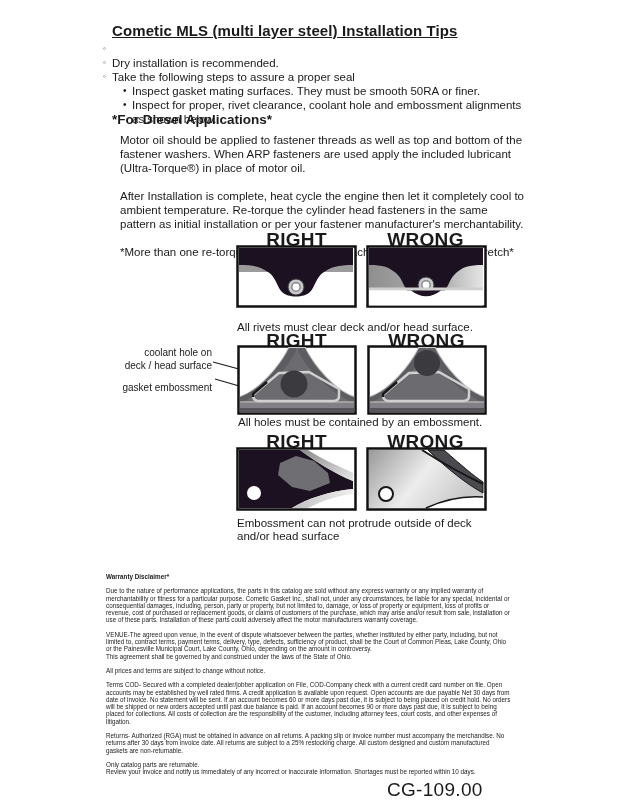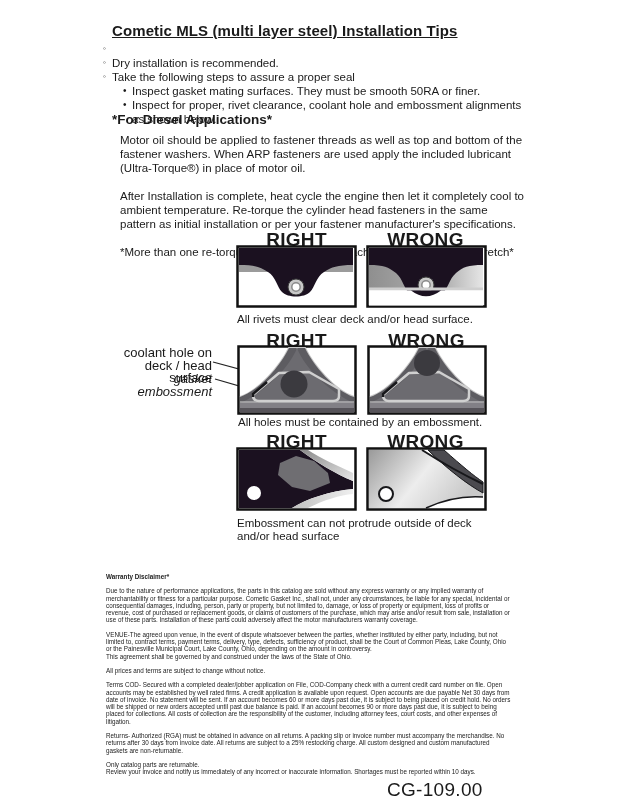--- a/index.html
+++ b/index.html
@@ -9,21 +9,21 @@
   .bullets{left:103px;top:42px;font-size:11.5px;line-height:14px;width:430px;}
   .bullet-row{display:flex;}
   .bullet-row .mk{width:9px;font-size:8px;line-height:14px;flex:0 0 9px;}
   .bullet-row.sub{margin-left:20px;}
   .bullet-row.sub .mk{font-size:10px;}
   .diesel{left:112px;top:113px;width:414px;font-size:11.5px;line-height:14px;}
   .diesel h2{font-size:13.5px;font-weight:bold;margin:0 0 6px 0;}
   .diesel p{margin:0 0 14px 8px;}
   .dlabel{font-size:19px;font-weight:bold;text-align:center;width:121px;letter-spacing:.3px;}
   .caption{font-size:11.5px;line-height:13px;}
-  .callout{font-size:13px;line-height:12.5px;text-align:right;width:112px;}
+  .callout{font-size:10px;line-height:12.5px;text-align:right;width:112px;}
   .legal{left:106px;top:573px;width:407px;font-size:6.3px;line-height:7.3px;color:#222;}
   .legal .lh{font-weight:bold;margin:0 0 7px 0;}
   .legal p{margin:0 0 7px 0;}
   .legal p.tight{margin:0;}
   .pagecode{left:387px;top:779px;font-size:19px;letter-spacing:.3px;}
   svg{display:block;}
 </style>
 </head>
 <body>
 
@@ -47,21 +47,21 @@
     </div>
   <div class="bullet-row sub">
       <span class="mk">•</span>
       <span>Inspect for proper, rivet clearance, coolant hole and embossment alignments as shown below.</span>
     </div>
 </div>
 
 <div class="abs diesel">
   <h2>*For Diesel Applications*</h2>
   <p>Motor oil should be applied to fastener threads as well as top and bottom of the fastener washers. When ARP fasteners are used apply the included lubricant (Ultra-Torque®) in place of motor oil.</p>
-  <p>After Installation is complete, heat cycle the engine then let it completely cool to ambient temperature. Re-torque the cylinder head fasteners in the same pattern as initial installation or per your fastener manufacturer's specifications.</p>
+  <p>After Installation is complete, heat cycle the engine then let it completely cool to ambient temperature. Re-torque the cylinder head fasteners in the same pattern as initial installation or per your fastener manufacturer's merchantability.</p>
   <p>*More than one re-torque may be required to achieve proper fastener stretch*</p>
 </div>
 
 <div class="abs dlabel" style="left:236px;top:229px;">RIGHT</div>
 <div class="abs dlabel" style="left:365px;top:229px;">WRONG</div>
 
 <svg class="abs" style="left:236px;top:245px;" width="251" height="66" viewBox="0 0 251 66">
   <defs>
     <linearGradient id="g1" x1="0" y1="0" x2="1" y2="0">
       <stop offset="0" stop-color="#8f8f8f"></stop>
@@ -82,30 +82,30 @@
     <rect x="1.5" y="1.5" width="118" height="60" fill="#ffffff" stroke="#111111" stroke-width="2.5"></rect>
     <rect x="3" y="19" width="114" height="26" fill="url(#g1)"></rect>
     <path d="M3,3 L117,3 L117,20 C102,20 97,22 90,28 C83,34 82,44 76,49 C70,54 50,54 44,49 C38,44 37,34 30,28 C22,22 18,20 3,20 Z" fill="#1b1120"></path>
     <circle cx="60" cy="40" r="8" fill="#c9c9c9" stroke="#3a3a3a" stroke-width="1"></circle>
     <circle cx="60" cy="40" r="4.2" fill="#ffffff" stroke="#8a8a8a" stroke-width="1.5"></circle>
     <rect x="3" y="42.5" width="114" height="3" fill="#cfcfcf"></rect>
     <rect x="3" y="45.5" width="114" height="15" fill="#ffffff"></rect>
     <path d="M45,45.5 L75,45.5 Q60,57 45,45.5 Z" fill="#1b1120"></path>
   </g>
 </svg>
-<div class="abs caption" style="left:237px;top:313px;">All rivets must clear deck and/or head surface.</div>
+<div class="abs caption" style="left:237px;top:321px;">All rivets must clear deck and/or head surface.</div>
 
 <div class="abs dlabel" style="left:236px;top:330px;">RIGHT</div>
 <div class="abs dlabel" style="left:366px;top:330px;">WRONG</div>
 
 <div class="abs callout" style="left:100px;top:347px;">
   <div>coolant hole on</div>
   <div>deck / head surface</div>
 </div>
-<div class="abs callout" style="left:100px;top:373px;font-style:italic;">gasket embossment</div>
+<div class="abs callout" style="left:100px;top:382px;">gasket embossment</div>
 
 <svg class="abs" style="left:120px;top:345px;" width="367" height="72" viewBox="0 0 367 72">
   <line x1="93" y1="17" x2="174" y2="39" stroke="#222222" stroke-width="1.2"></line>
   <line x1="95" y1="34" x2="143" y2="48" stroke="#222222" stroke-width="1.2"></line>
 
   <g transform="translate(117,0)">
     <rect x="1.5" y="1.5" width="117" height="67" fill="#ffffff" stroke="#111111" stroke-width="2.5"></rect>
     <path d="M3,52 C22,46 44,20 52,3 L68,3 C76,20 98,46 117,52 L117,67 L3,67 Z" fill="#6c6b70"></path>
     <path d="M3,52 C22,46 44,20 52,3 L68,3 C76,20 98,46 117,52" fill="none" stroke="#c8c8c8" stroke-width="2"></path>
     <path d="M3,52 C22,46 44,20 52,3 L60,3 C52,24 26,48 3,58 Z" fill="#5d5c61"></path>

